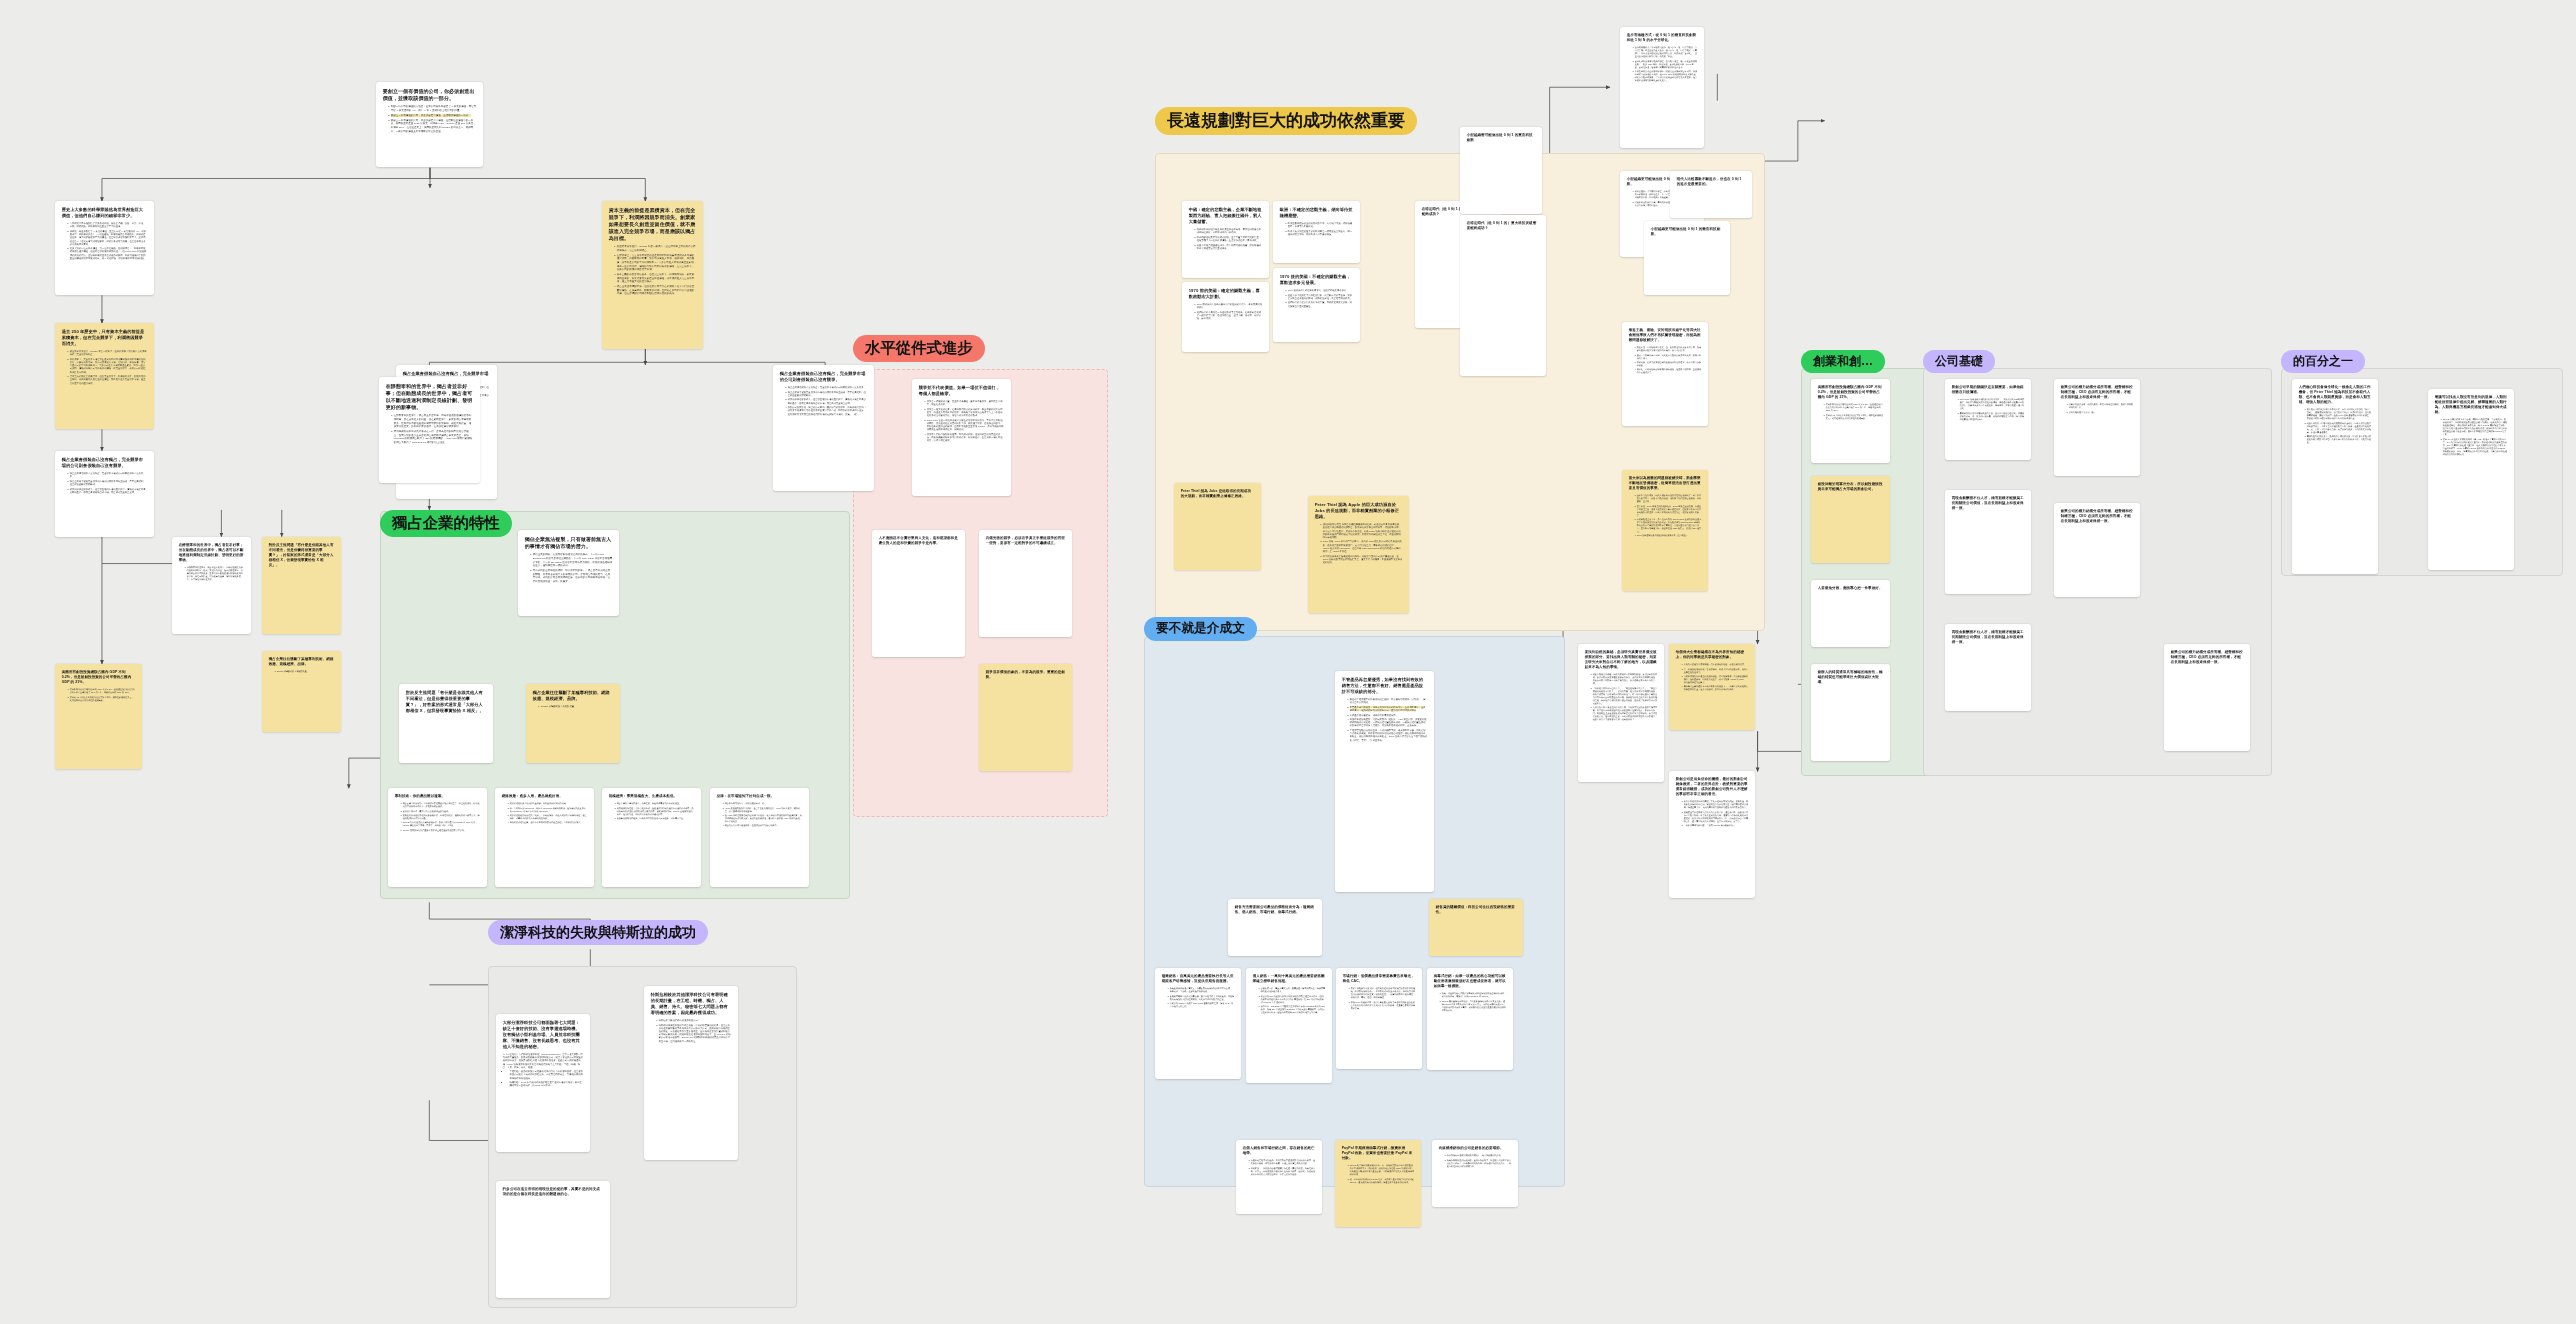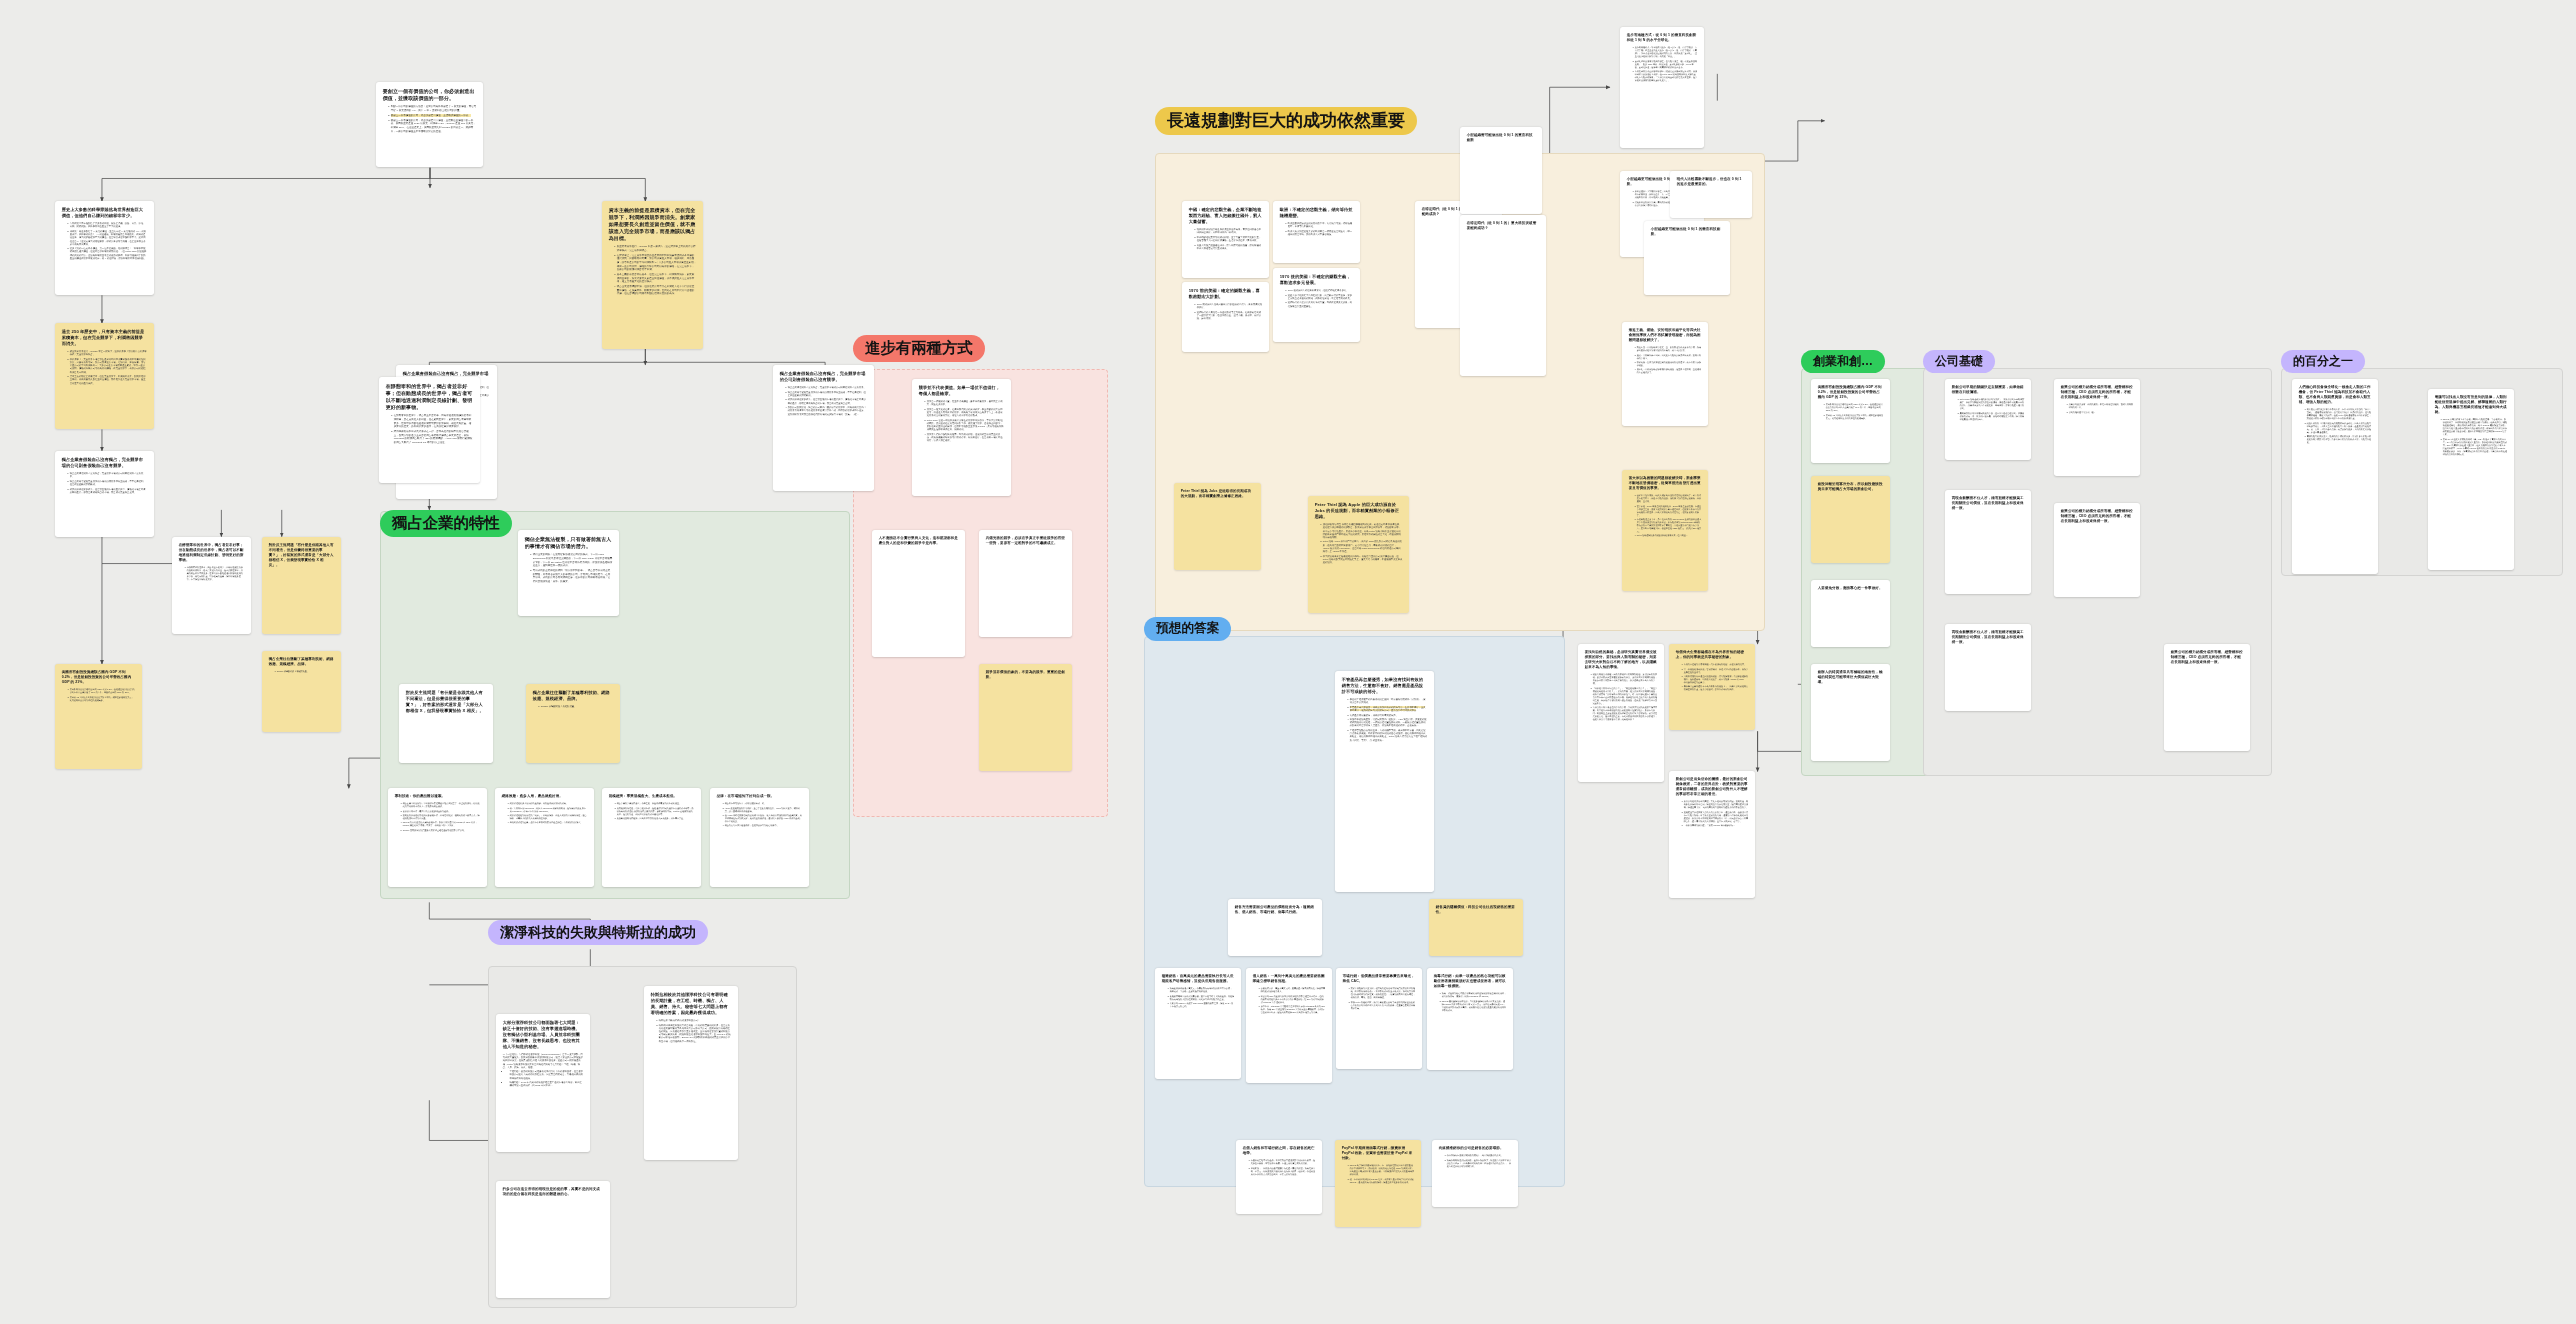--- a/index.html
+++ b/index.html
@@ -159,27 +159,27 @@
   <div class="group blue" style="left:1144px;top:636px;width:421px;height:551px;"></div>
   <div class="group grey" style="left:488px;top:966px;width:309px;height:342px;"></div>
   <div class="group green" style="left:1801px;top:368px;width:162px;height:408px;"></div>
   <div class="group grey" style="left:1923px;top:368px;width:349px;height:408px;"></div>
   <div class="group grey" style="left:2281px;top:368px;width:282px;height:208px;"></div>
 
   <div class="pill yellow" style="left:1155px;top:107px;font-size:17px;">
     <span>長遠規劃對巨大的成功依然重要</span>
   </div>
   <div class="pill red" style="left:853px;top:335px;font-size:15.4px;">
-    <span>進步有兩種方式</span>
+    <span>水平從件式進步</span>
   </div>
   <div class="pill green" style="left:380px;top:474px;font-size:15.4px;margin-top:36px;">
     <span>獨占企業的特性</span>
   </div>
   <div class="pill blue" style="left:1144px;top:617px;font-size:12.7px;">
-    <span>預想的答案</span>
+    <span>要不就是介成文</span>
   </div>
   <div class="pill grey" style="left:488px;top:920px;font-size:14px;">
     <span>潔淨科技的失敗與特斯拉的成功</span>
   </div>
   <div class="pill green" style="left:1801px;top:350px;font-size:12px;">
     <span>創業和創…</span>
   </div>
   <div class="pill grey" style="left:1923px;top:350px;font-size:12px;">
     <span>公司基礎</span>
   </div>

